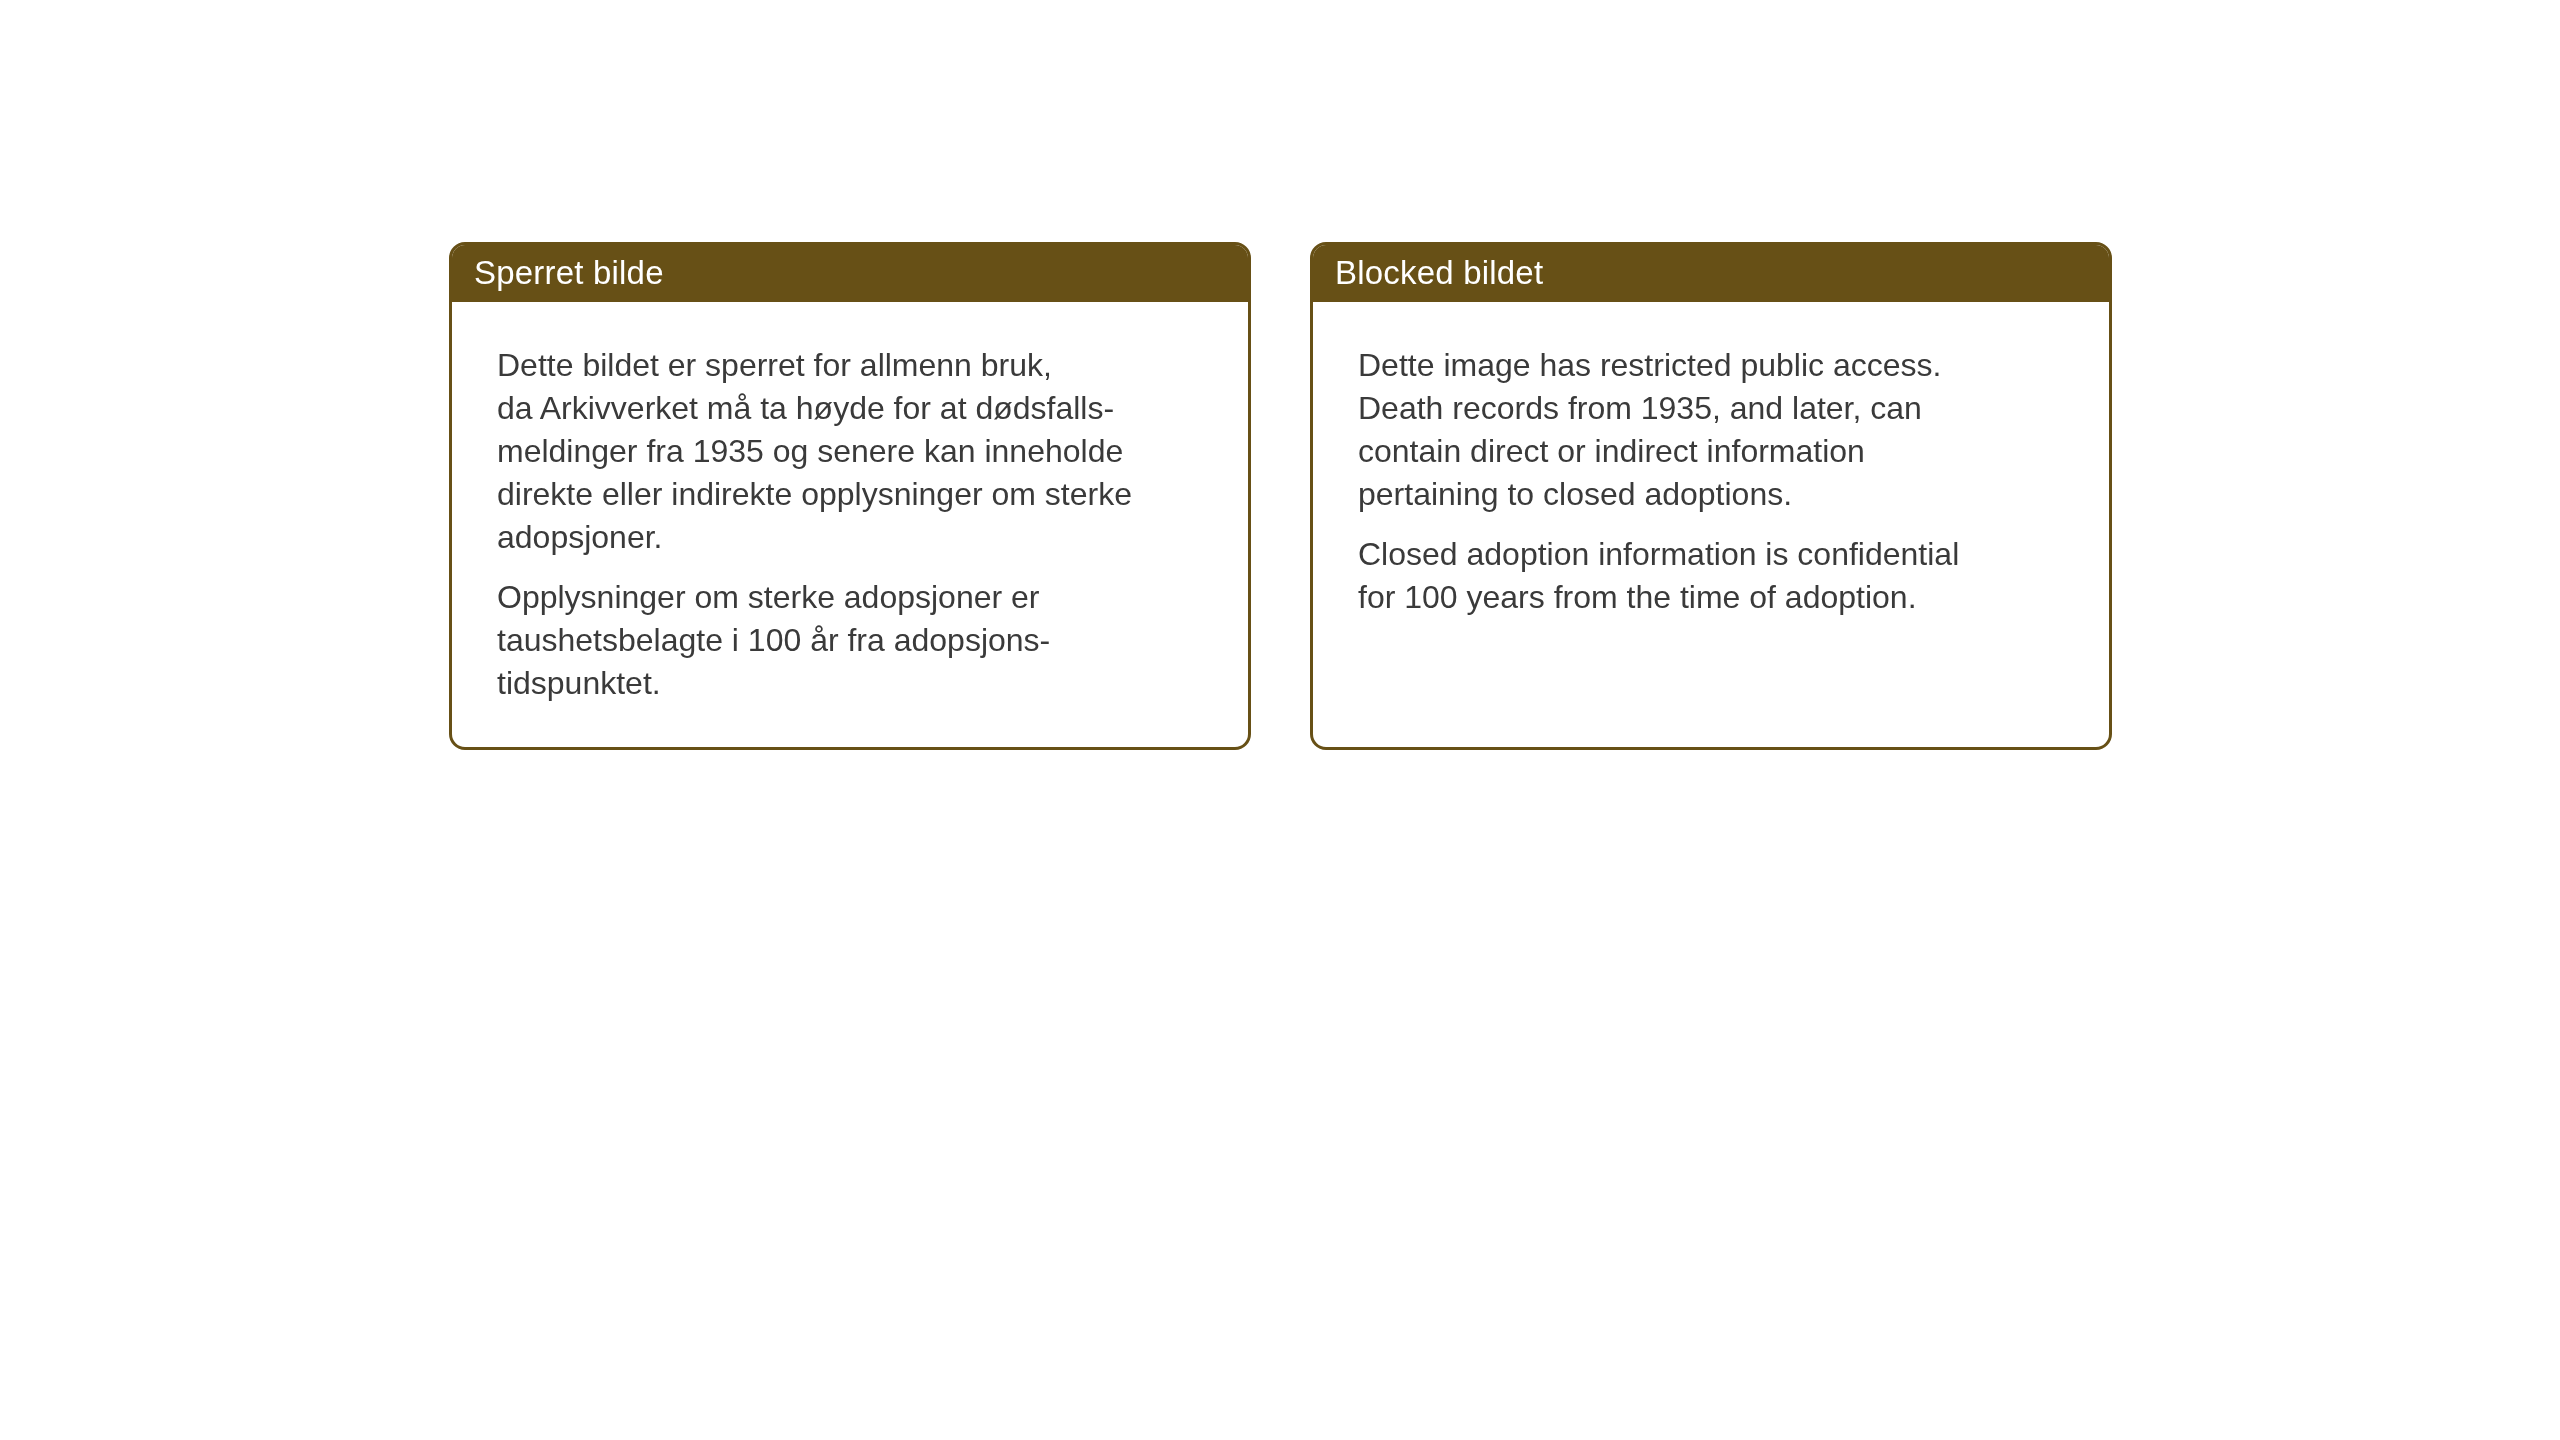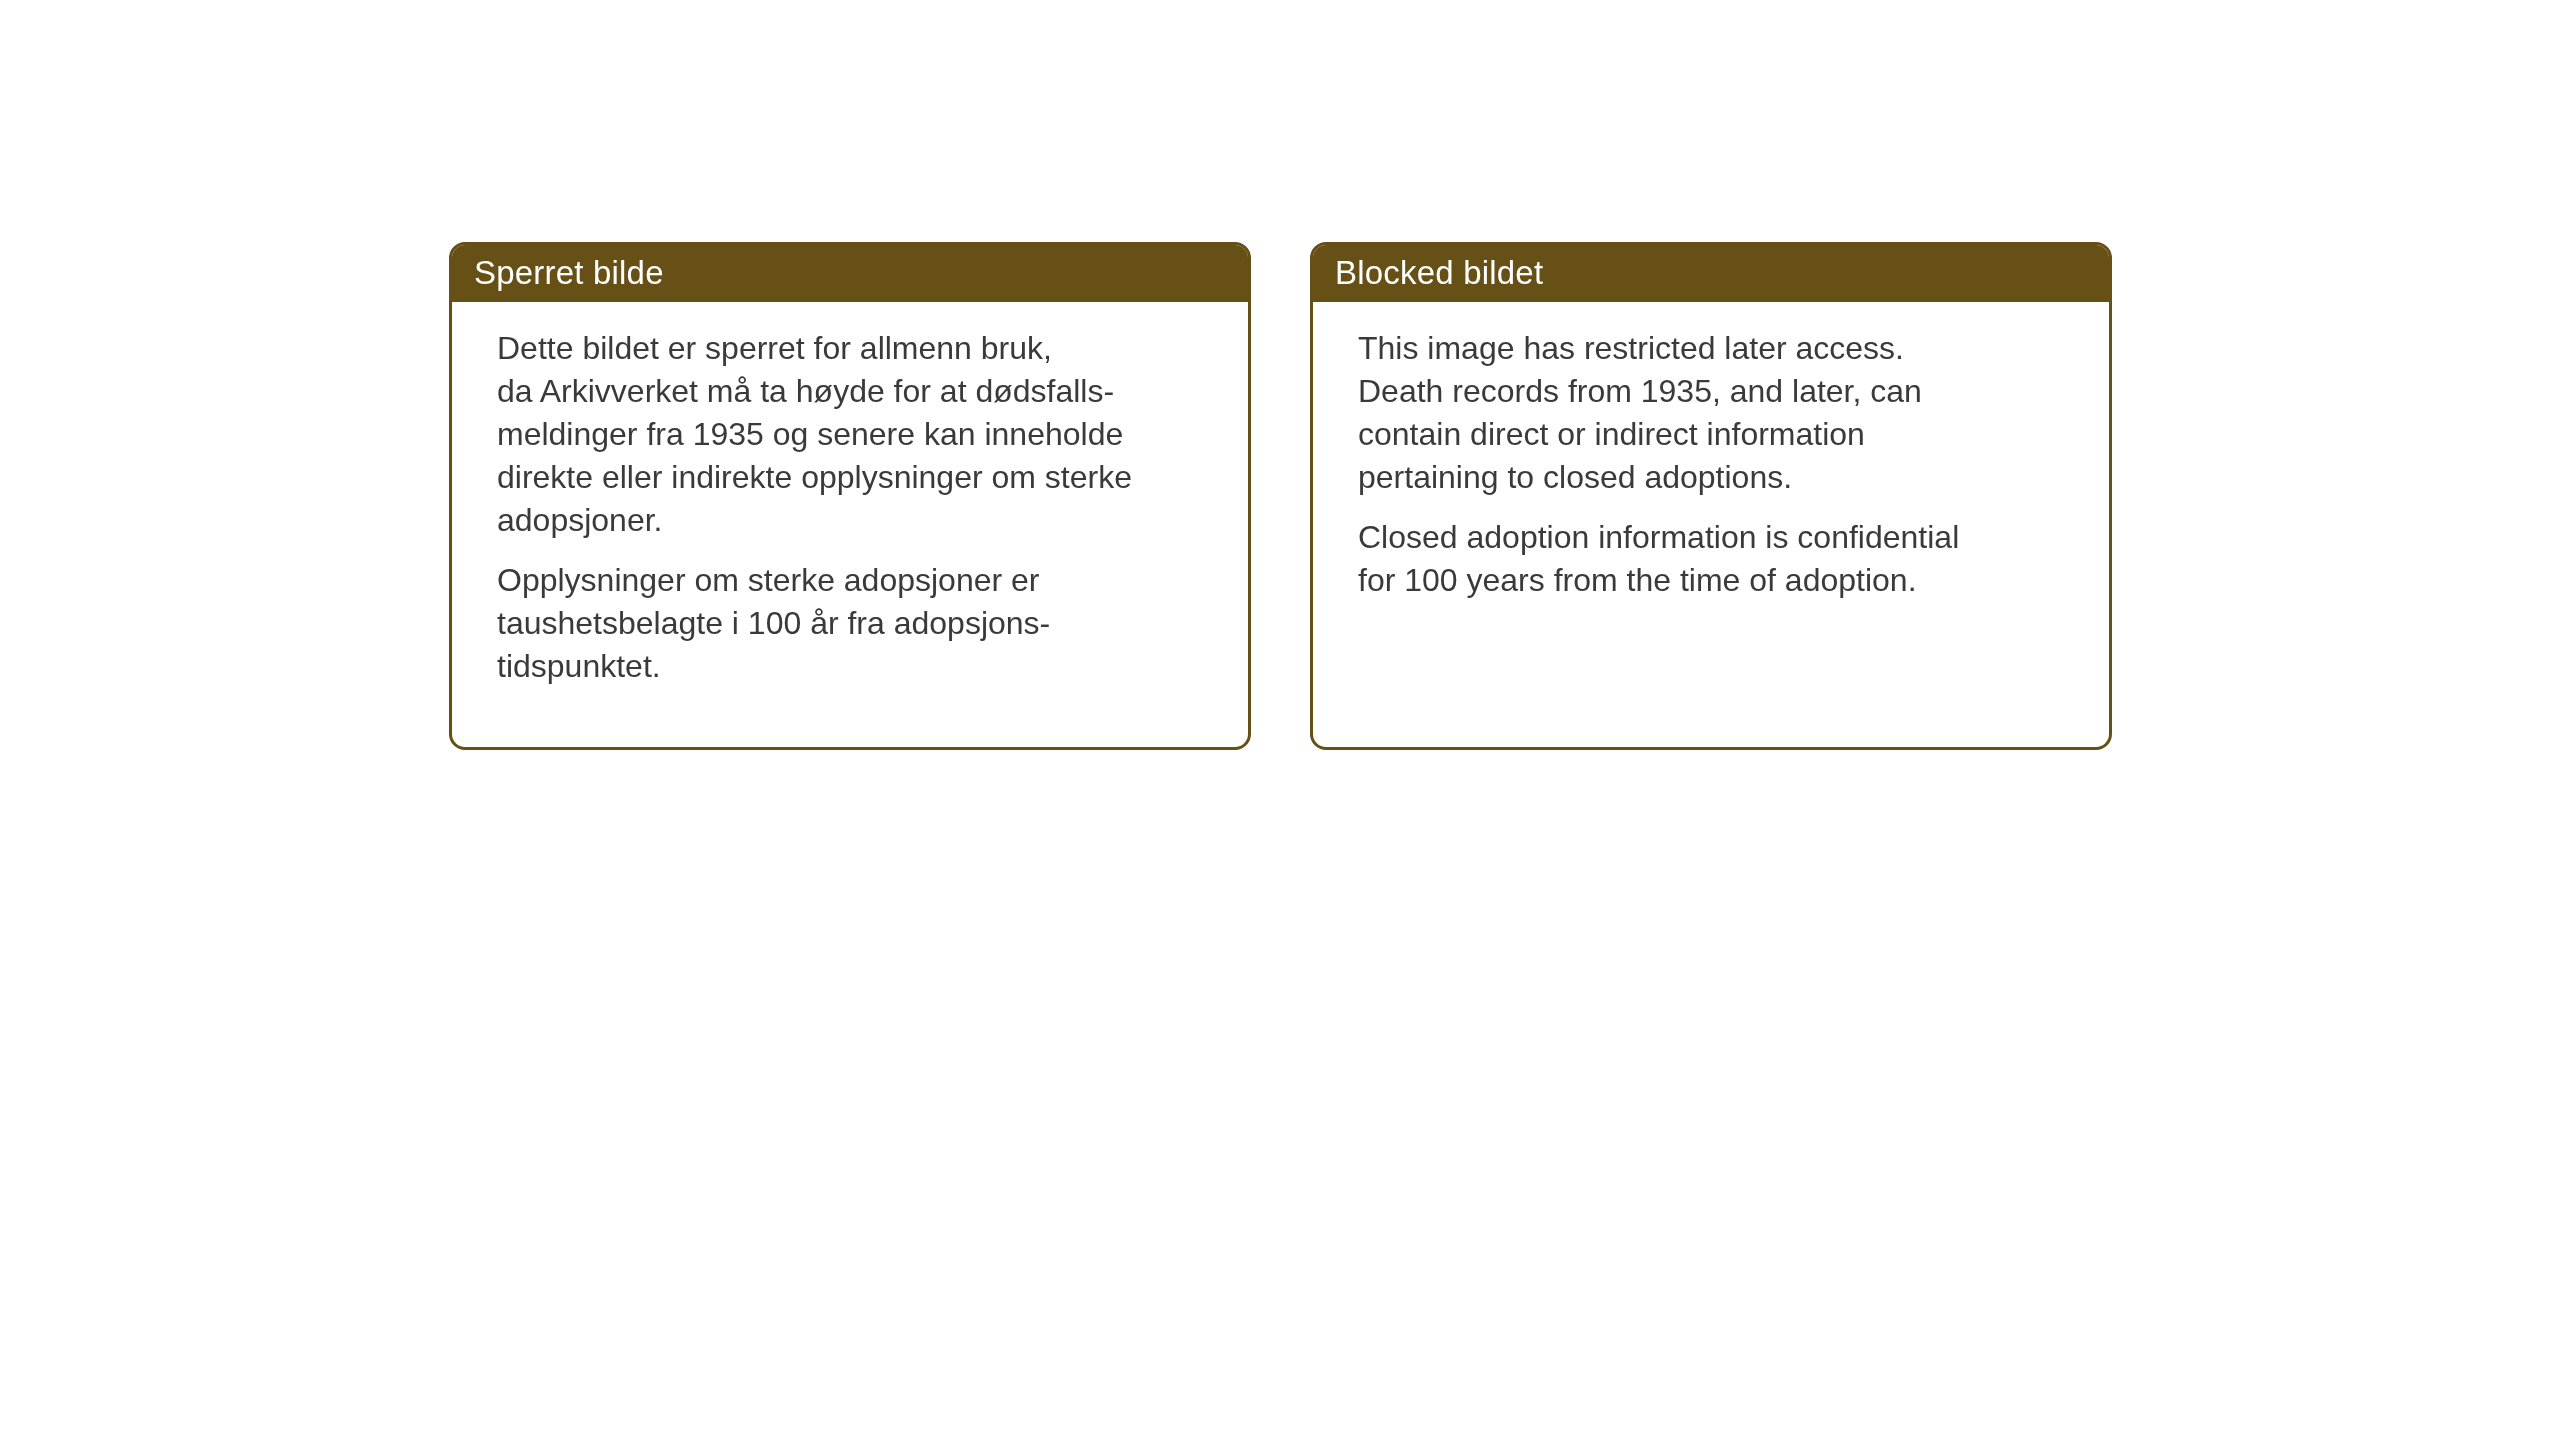--- a/index.html
+++ b/index.html
@@ -42,21 +42,21 @@
     padding: 0 24px 2px 22px;
   }
   .card-title {
     color: var(--header-text);
     font-size: 33px;
     font-weight: 400;
     letter-spacing: 0.2px;
     white-space: nowrap;
   }
   .card-body {
-    padding: 25px 36px 0 45px;
+    padding: 42px 36px 0 45px;
     color: var(--body-text);
     font-size: 32px;
     line-height: 43px;
   }
   .para + .para { margin-top: 17px; }
   .line { display: block; white-space: nowrap; }
 </style>
 </head>
 <body>
 
@@ -81,21 +81,21 @@
       </p>
     </div>
   </section>
 
   <section class="card card--right">
     <header class="card-header">
       <h2 class="card-title">Blocked bildet</h2>
     </header>
     <div class="card-body">
       <p class="para">
-        <span class="line">This image has restricted later access.</span>
+        <span class="line">Dette image has restricted public access.</span>
         <span class="line">Death records from 1935, and later, can</span>
         <span class="line">contain direct or indirect information</span>
         <span class="line">pertaining to closed adoptions.</span>
       </p>
       <p class="para">
         <span class="line">Closed adoption information is confidential</span>
         <span class="line">for 100 years from the time of adoption.</span>
       </p>
     </div>
   </section>

